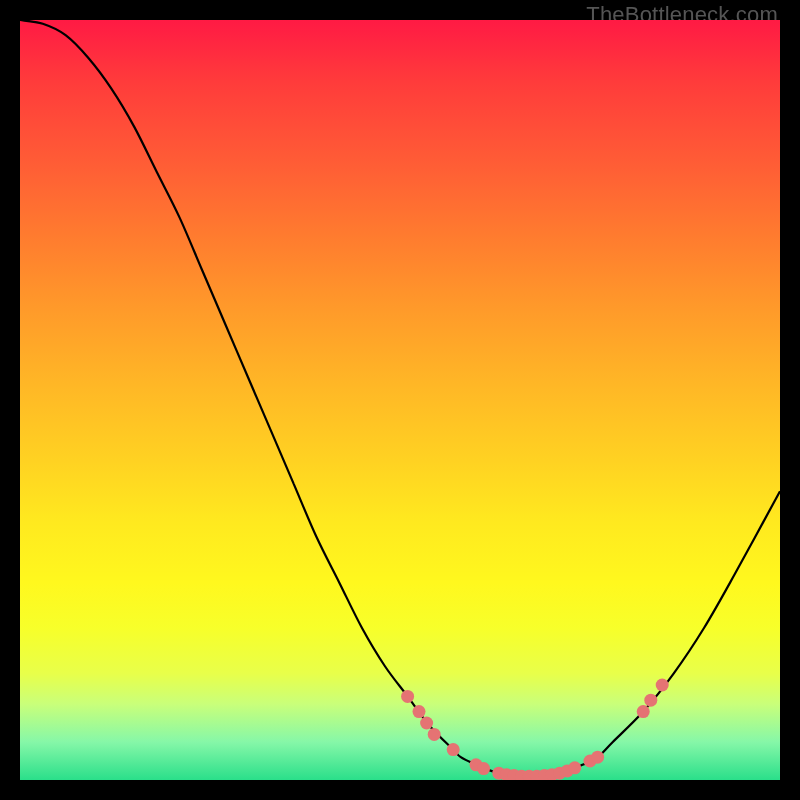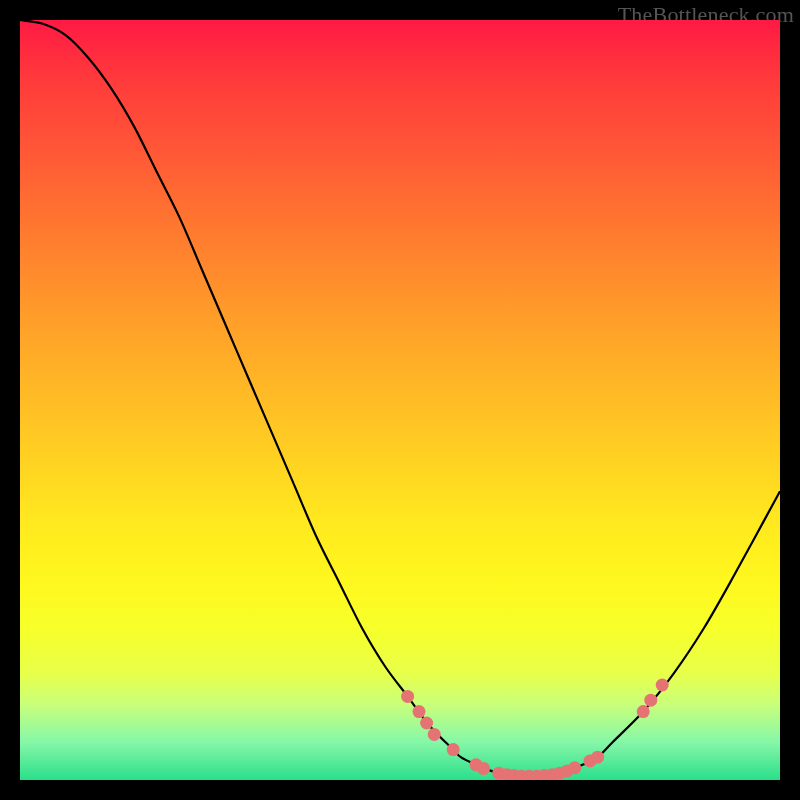--- a/index.html
+++ b/index.html
@@ -37,23 +37,23 @@
       #2adf8a 100%
     );
   }
   .curve-layer {
     position: absolute;
     inset: 0;
   }
   .attribution {
     position: absolute;
     top: 2px;
-    right: 6px;
+    right: 22px;
     color: #555;
-    font-family: Liberation Serif, serif;
+    font-family: Liberation Sans, sans-serif;
     font-size: 22px;
     font-weight: 500;
     letter-spacing: 0.2px;
   }
 </style>
 </head>
 <body>
 
 <div class="container">
   <div class="attribution">TheBottleneck.com</div>

